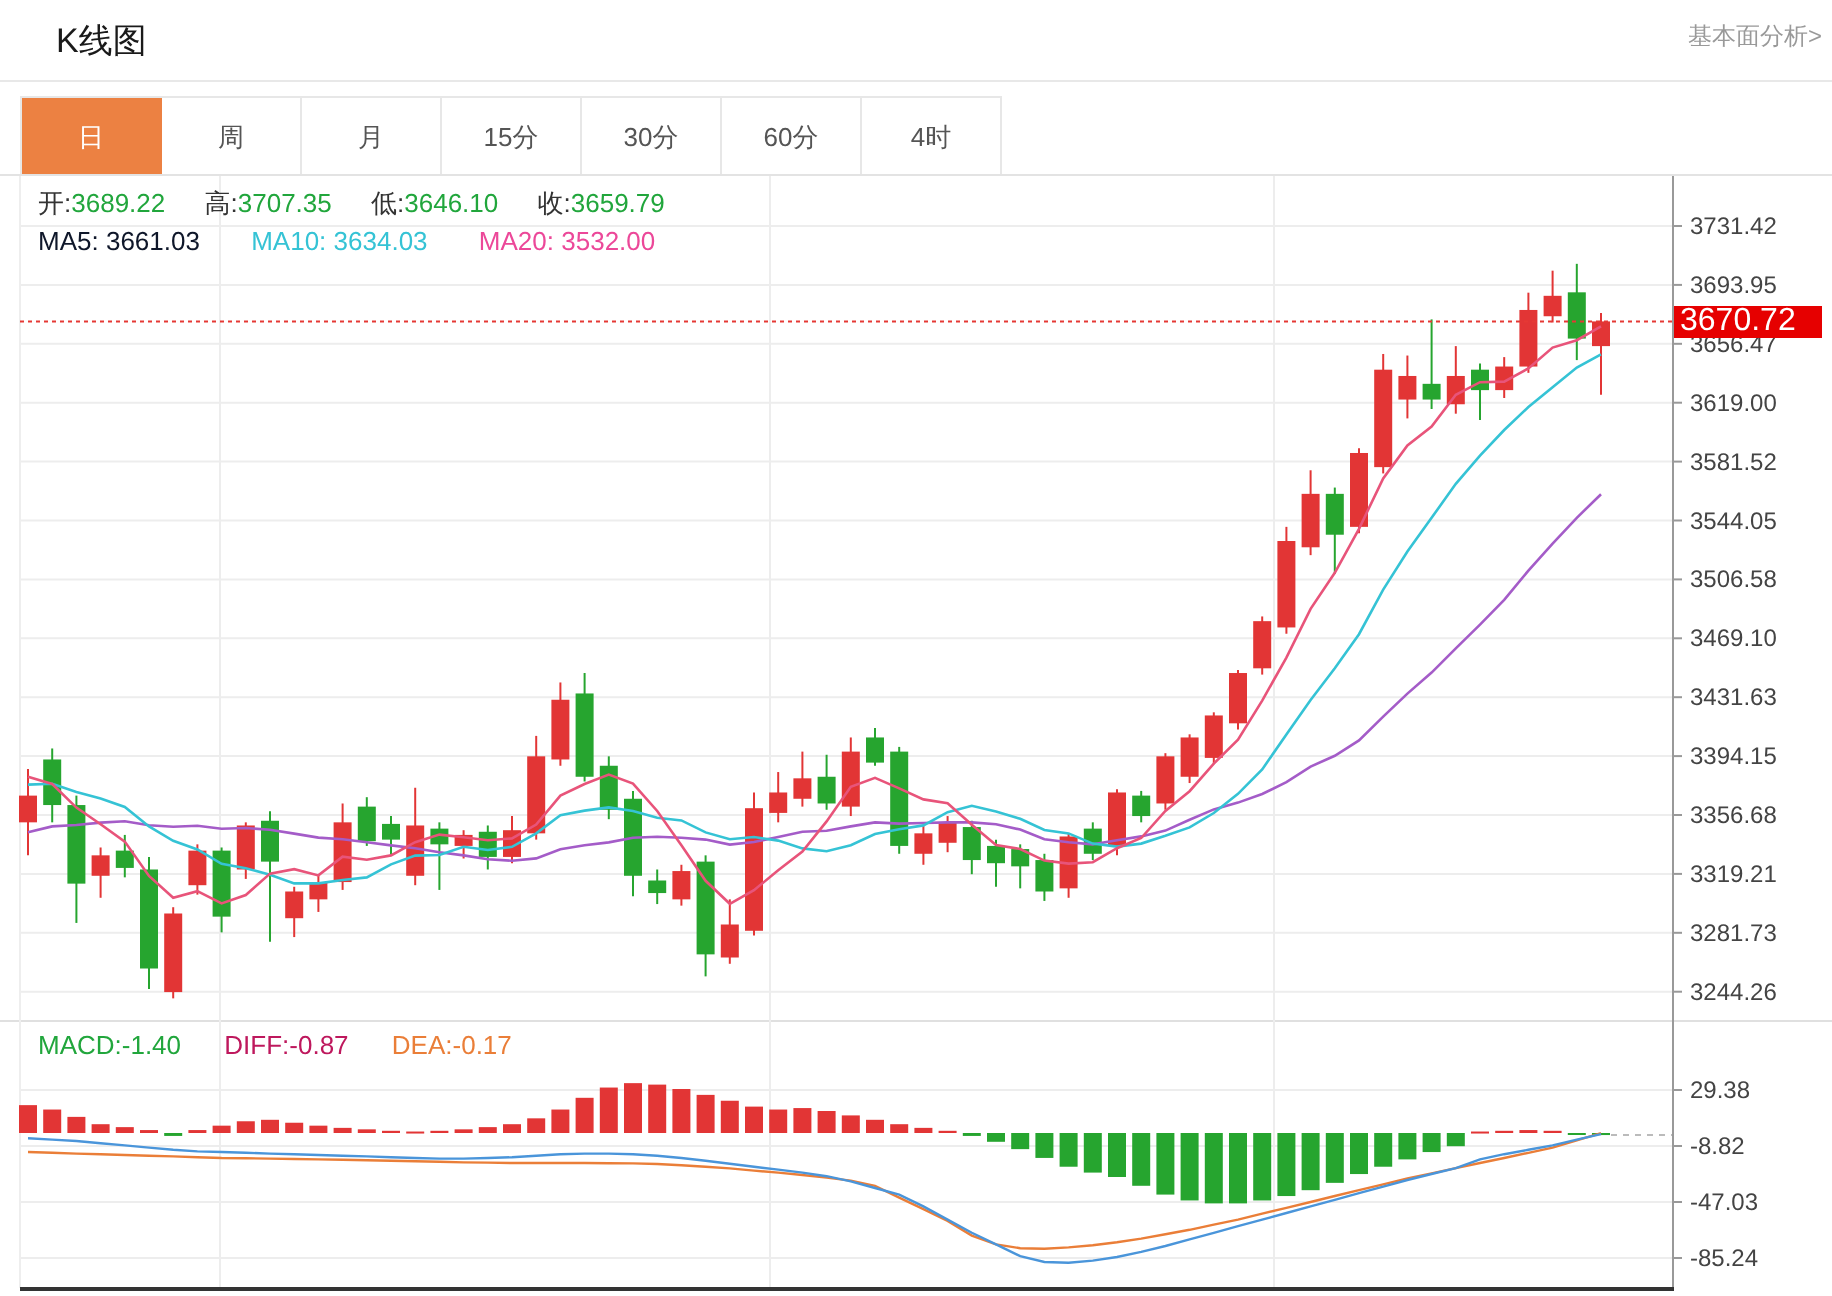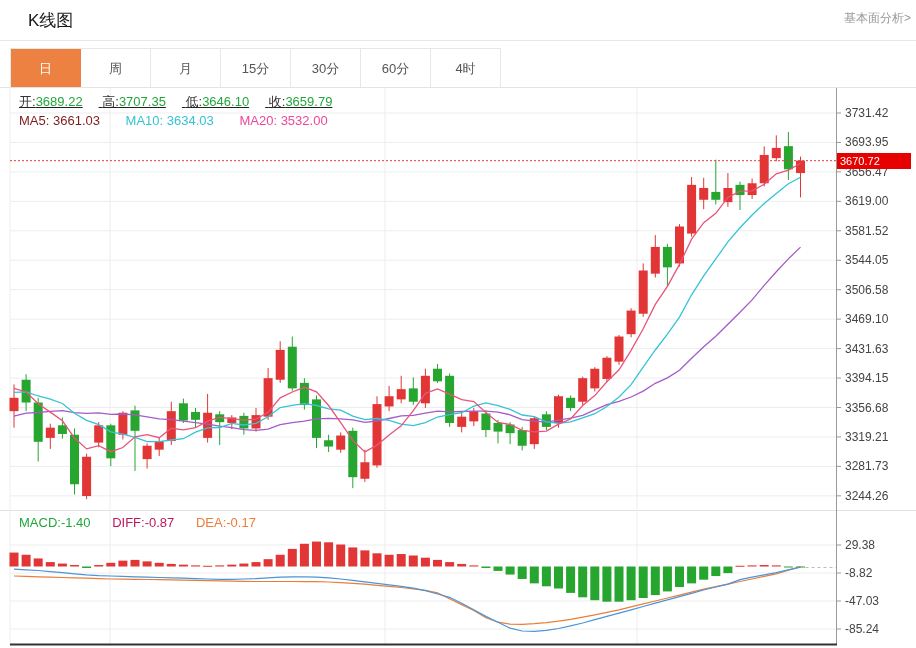--- a/index.html
+++ b/index.html
@@ -6,33 +6,33 @@
   body{width:916px;height:648px;position:relative;overflow:hidden;
        font-family:"Liberation Sans","DejaVu Sans",sans-serif;color:#222;}
   .page-title{position:absolute;left:28px;top:9px;font-size:17px;font-weight:normal;color:#1a1a1a;}
   .top-link{position:absolute;right:5px;top:10px;font-size:12px;color:#999;text-decoration:none;cursor:pointer;text-align:center;}
   .title-divider{position:absolute;left:0;top:40px;width:916px;height:1px;background:#e8e8e8;}
   .tabbar{position:absolute;left:10px;top:48px;display:flex;border-top:1px solid #e7e7e7;border-left:1px solid #e7e7e7;}
   .tab{width:69px;height:39px;line-height:39px;text-align:center;font-size:13px;color:#555;
        background:#fff;border-right:1px solid #e7e7e7;cursor:pointer;}
   .tab.active{background:#ec8142;color:#fff;border-right:1px solid #ec8142;}
   .tabbar-underline{position:absolute;left:0;top:87px;width:916px;height:1px;background:#e3e3e3;}
-  .info-row{position:absolute;left:19px;top:93px;font-size:13px;white-space:nowrap;z-index:2;text-decoration:underline;}
+  .info-row{position:absolute;left:19px;top:93px;font-size:13px;white-space:nowrap;z-index:2;}
   .info-row .pair{margin-right:16px;}
   .lbl{color:#333;}
   .val-green{color:#21a63c;}
   .ma-row{position:absolute;left:19px;top:113px;font-size:13px;white-space:nowrap;z-index:2;}
   .ma-row .pair{margin-right:22px;}
-  .ma5{color:#7f1d1d;text-align:right;} .ma10{color:#35c3d5;} .ma20{color:#ec4899;}
+  .ma5{color:#0f172a;text-align:right;} .ma10{color:#35c3d5;} .ma20{color:#ec4899;}
   .macd-row{position:absolute;left:19px;top:515px;font-size:13px;white-space:nowrap;z-index:2;}
   .macd-row .pair{margin-right:18px;}
   .c-macd{color:#21a63c;} .c-diff{color:#be185d;} .c-dea{color:#ea7e38;}
   .panel-divider{position:absolute;left:0;top:510px;width:916px;height:1px;background:#e0e0e0;}
   .price-tag{position:absolute;left:837px;top:153px;width:71px;height:16px;background:#e60000;
-             color:#fff;font-size:11px;line-height:16px;padding-left:3px;z-index:3;}
+             color:#fff;font-size:16px;line-height:16px;padding-left:3px;z-index:3;}
   #chart-layer{position:absolute;left:0;top:0;z-index:1;}
 </style>
 </head>
 <body>
 
 <svg id="chart-layer" width="916" height="648" xmlns="http://www.w3.org/2000/svg">
     <line x1="10" y1="113" x2="836" y2="113" stroke="#ededed" stroke-width="1"></line>
     <line x1="10" y1="142.45" x2="836" y2="142.45" stroke="#ededed" stroke-width="1"></line>
     <line x1="10" y1="171.9" x2="836" y2="171.9" stroke="#ededed" stroke-width="1"></line>
     <line x1="10" y1="201.35" x2="836" y2="201.35" stroke="#ededed" stroke-width="1"></line>

